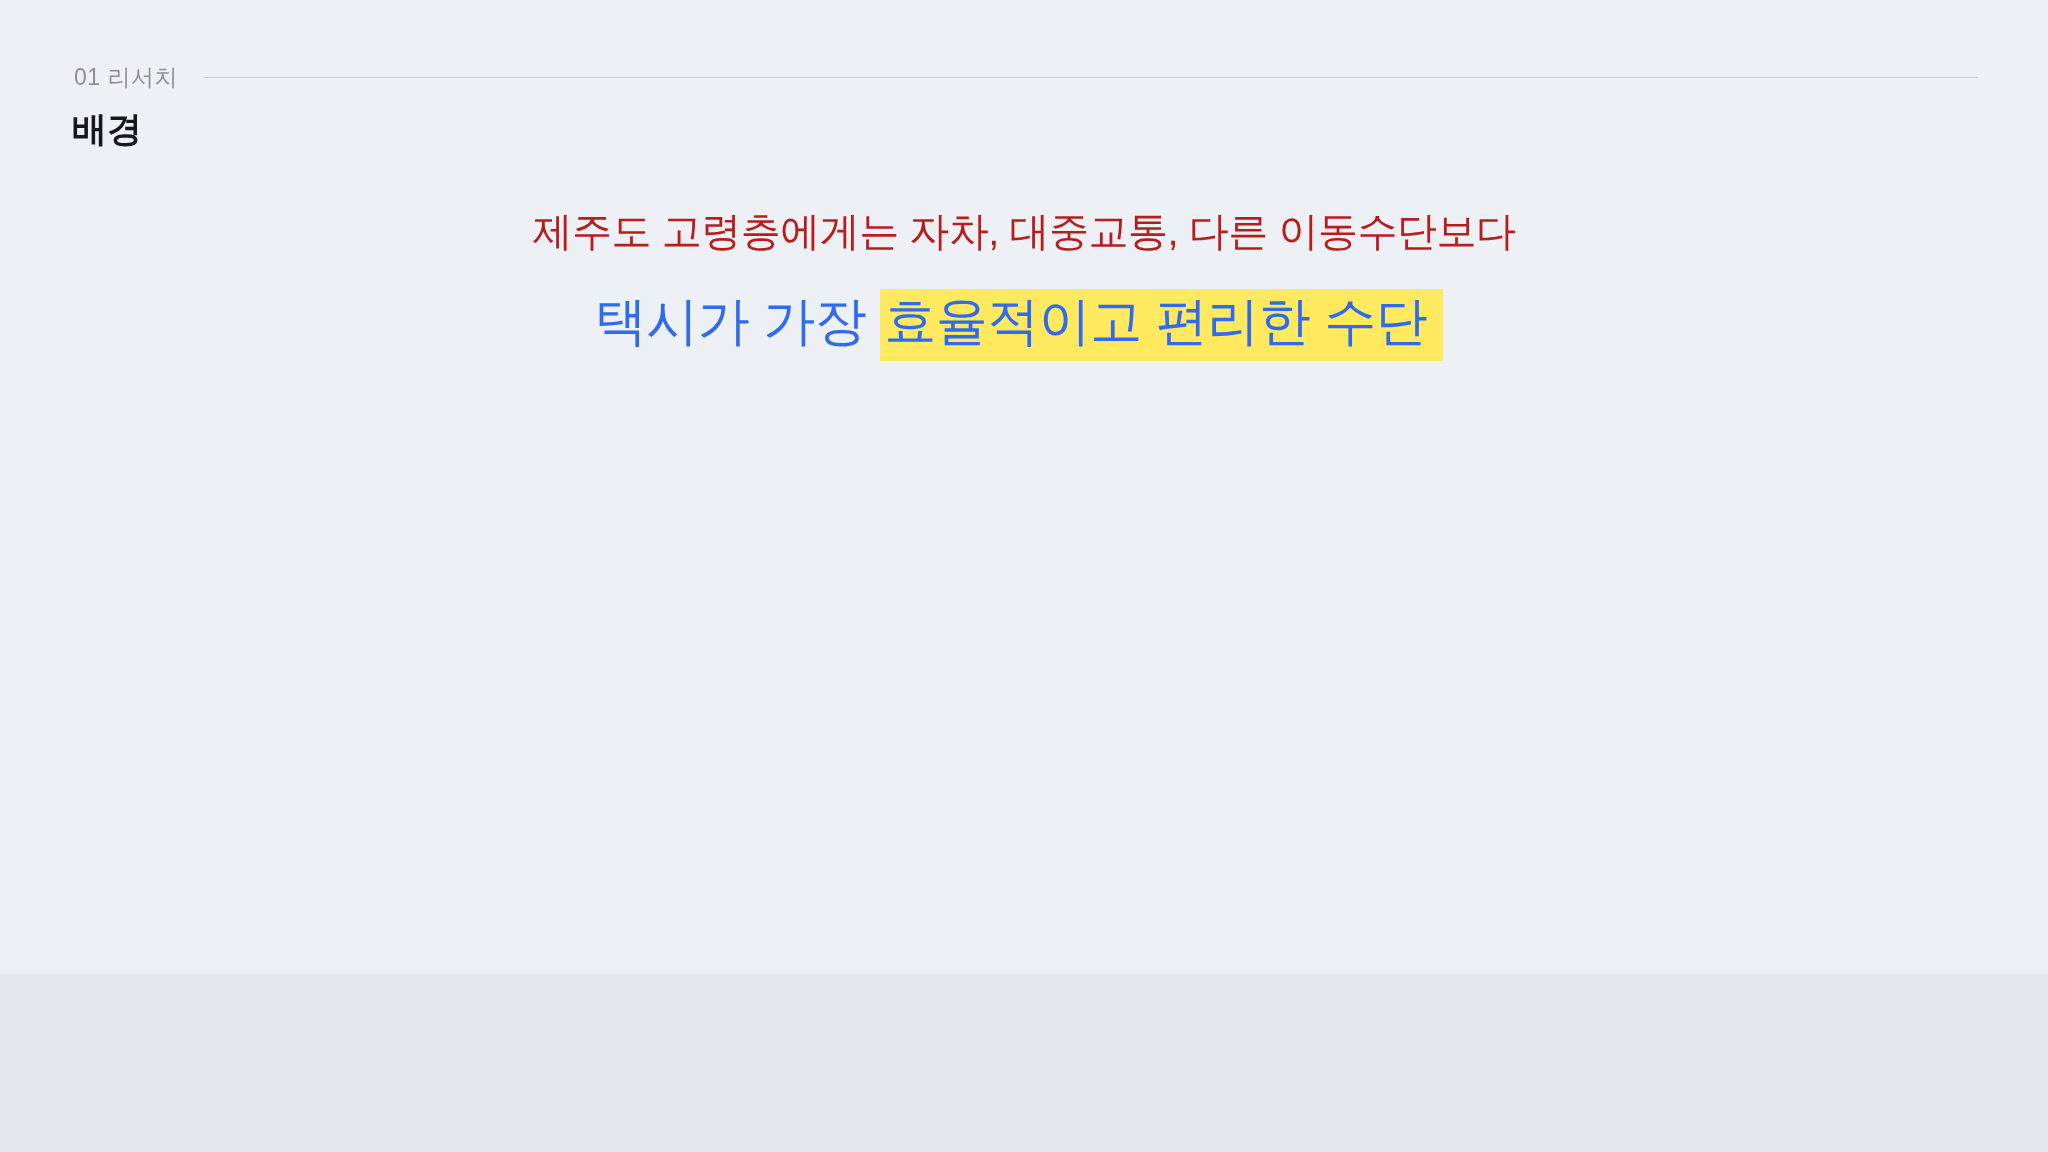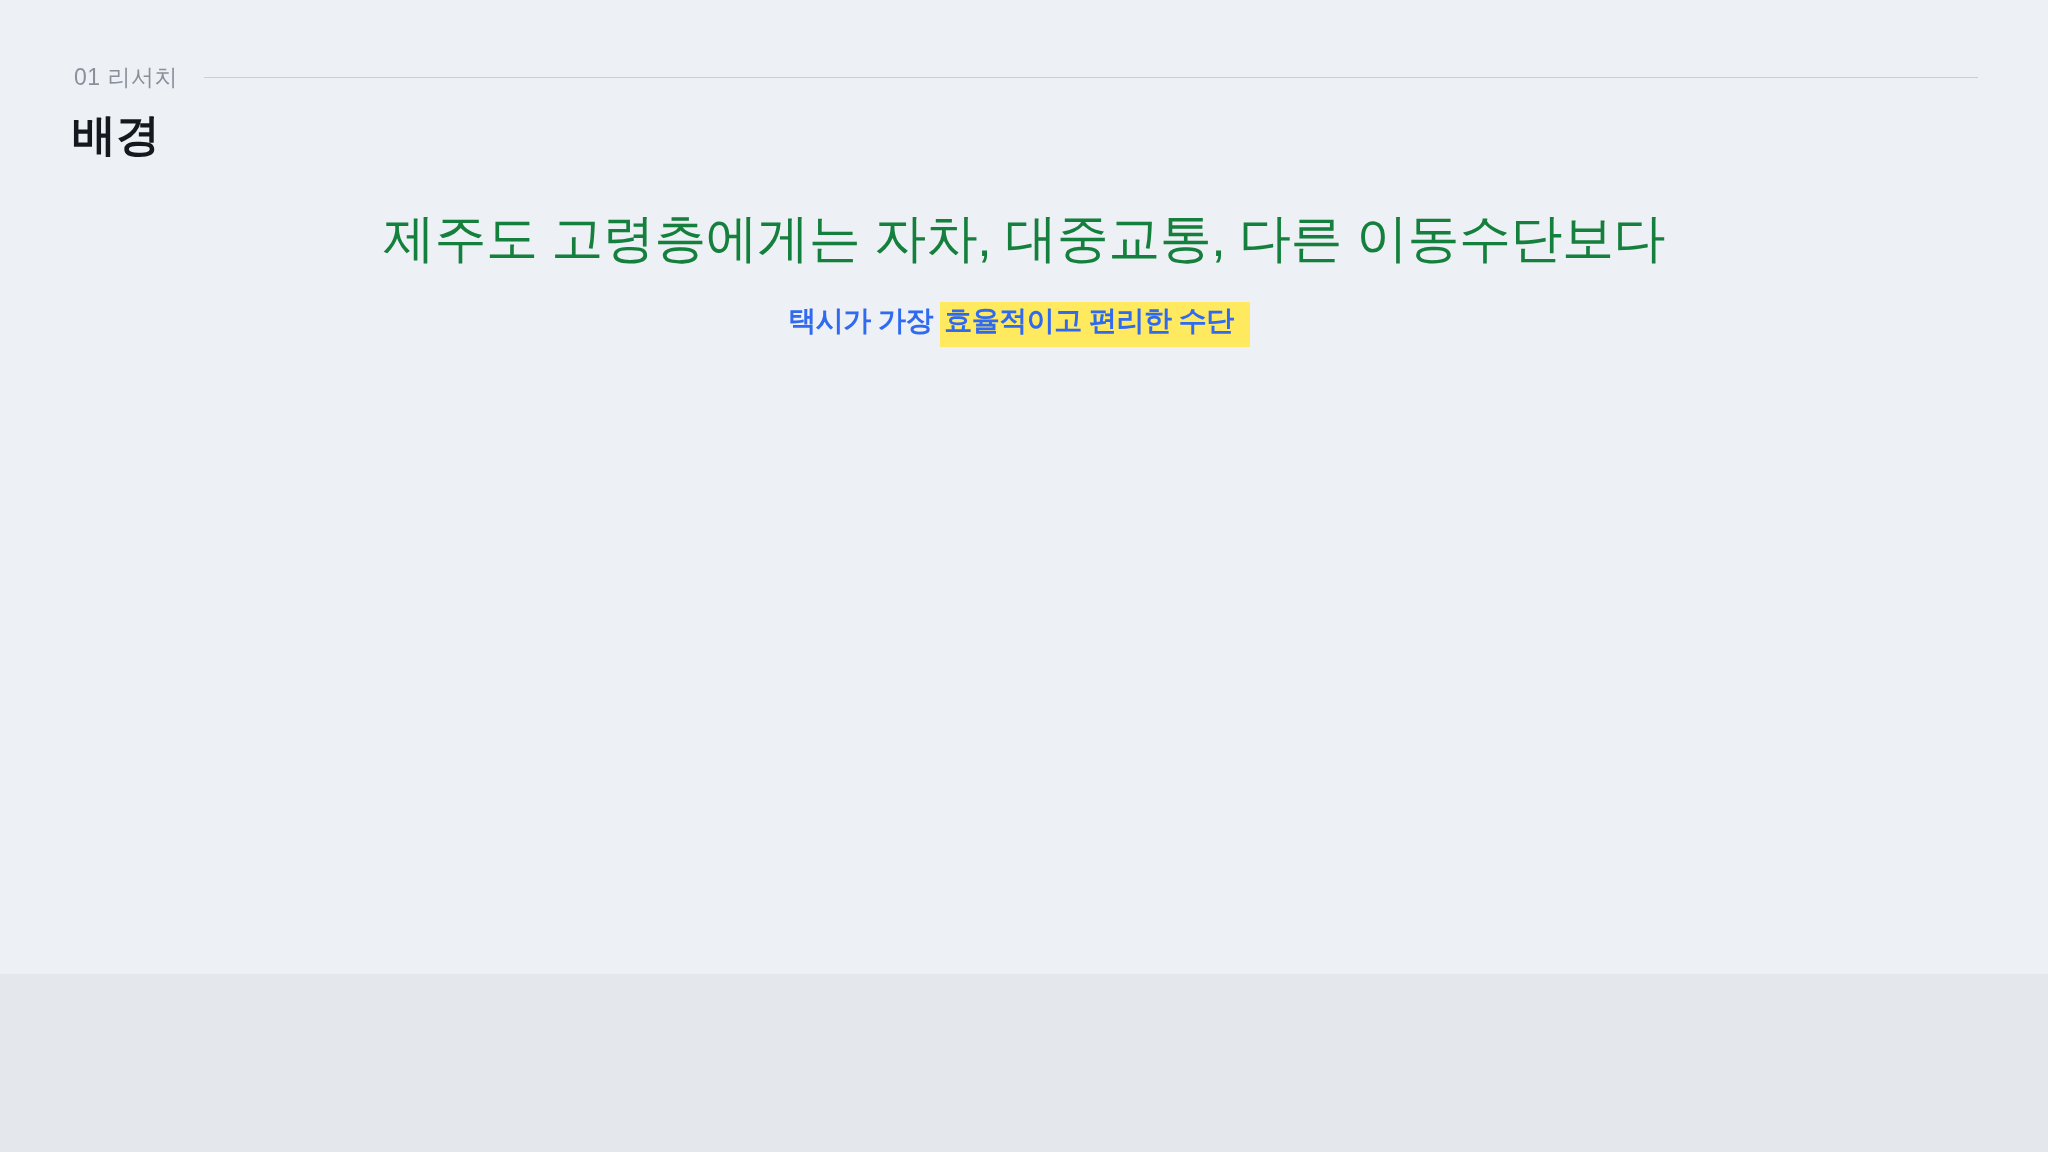--- a/index.html
+++ b/index.html
@@ -36,44 +36,44 @@
   .header-rule {
     flex: 1;
     height: 1px;
     background: var(--rule-gray, #c9ced6);
   }
   .page-title {
     position: absolute;
     top: 106px;
     left: 72px;
     margin: 0;
-    font-size: 44px;
+    font-size: 35px;
     font-weight: 700;
     color: var(--text-dark, #15181f);
   }
 
   
   .headline {
     position: absolute;
     top: 204px;
     left: 0;
     width: 100%;
     text-align: center;
   }
   .headline-line1 {
     margin: 0;
-    font-size: 52px;
+    font-size: 40px;
     font-weight: 500;
-    color: #15803d;
+    color: #b91c1c;
     letter-spacing: -0.5px;
   }
   .headline-line2 {
     margin: 28px 10px 0 0;
-    font-size: 28px;
-    font-weight: 700;
+    font-size: 52px;
+    font-weight: 400;
     color: var(--accent-blue, #2f6af0);
     letter-spacing: -0.5px;
   }
   .highlight {
     background: var(--highlight-yellow, #ffe95e);
     padding: 3px 16px 11px 4px;
     box-decoration-break: clone;
   }
 
   

